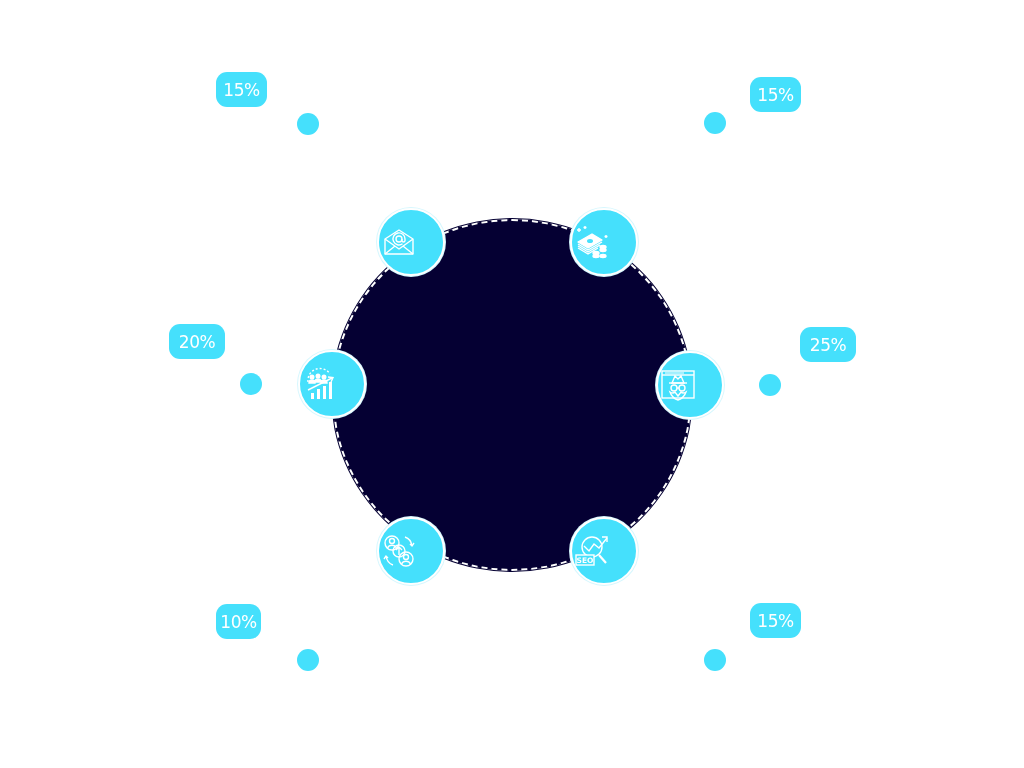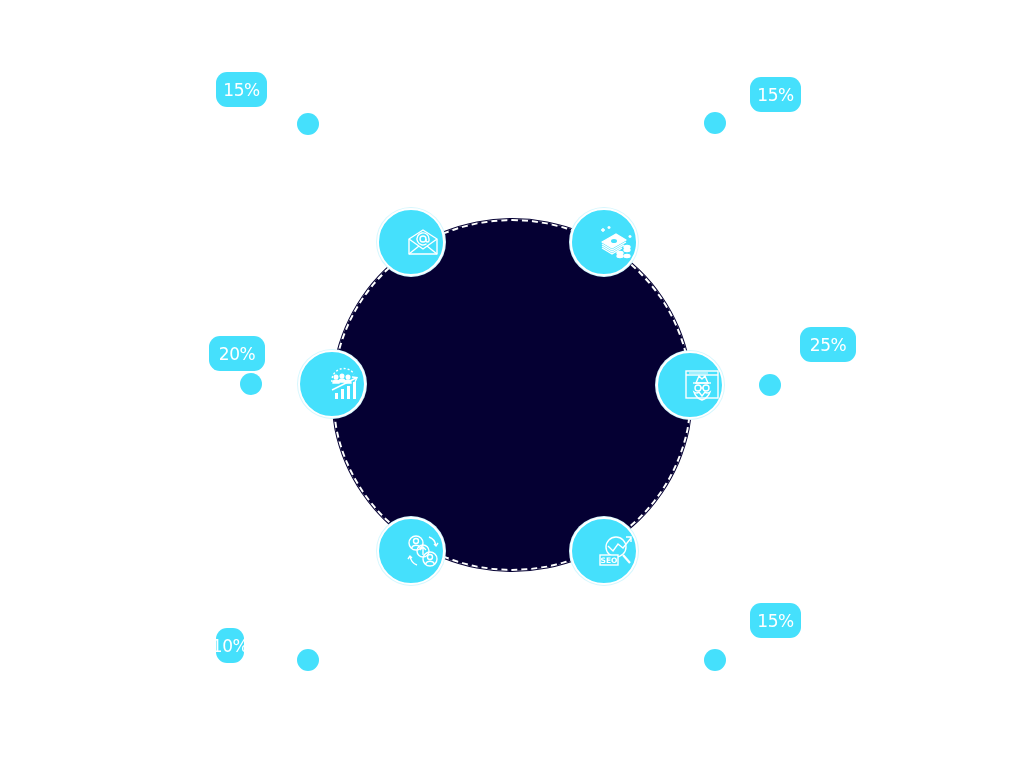--- a/index.html
+++ b/index.html
@@ -4,21 +4,21 @@
   <style>
     html, body { margin: 0; padding: 0; background: #ffffff; }
     body { width: 1024px; height: 768px; position: relative; overflow: hidden;
            font-family: "DejaVu Sans", sans-serif; }
     .core { position: absolute; left: 332px; top: 219px; width: 360px; height: 352px;
             border-radius: 50%; background: #050033; box-sizing: border-box;
             border: 2px dashed #ffffff; outline: 1px solid #050033; }
     .icon-node { position: absolute; width: 68px; height: 68px; border-radius: 50%;
                  background: #45E0FC; border: 2px solid #ffffff; box-sizing: border-box;
                  box-shadow: 0 0 0 1px #d6f7fe; display: flex; align-items: center;
-                 justify-content: flex-end; }
+                 justify-content: flex-start; }
     .icon-node svg { width: 40px; height: 40px; }
     .dot { position: absolute; width: 22px; height: 22px; border-radius: 50%; background: #45E0FC; }
     .pct { position: absolute; height: 35px; border-radius: 11px; background: #45E0FC; color: #ffffff;
            font-family: "DejaVu Sans", sans-serif; font-size: 17px; display: flex;
            align-items: center; justify-content: center; letter-spacing: -0.5px; }
   </style>
 </head>
 <body>
 
 <div class="core"></div>
@@ -107,16 +107,16 @@
 
 <div class="dot" style="left:297px;top:113px;"></div>
 <div class="dot" style="left:704px;top:112px;"></div>
 <div class="dot" style="left:240px;top:373px;"></div>
 <div class="dot" style="left:759px;top:374px;"></div>
 <div class="dot" style="left:297px;top:649px;"></div>
 <div class="dot" style="left:704px;top:649px;"></div>
 
 <div class="pct" style="left:216px;top:72px;width:51px;">15%</div>
 <div class="pct" style="left:750px;top:77px;width:51px;">15%</div>
-<div class="pct" style="left:169px;top:336px;width:56px;margin-left:40px;">20%</div>
+<div class="pct" style="left:169px;top:324px;width:56px;">20%</div>
 <div class="pct" style="left:800px;top:327px;width:56px;">25%</div>
-<div class="pct" style="left:216px;top:628px;width:28px;">10%</div>
+<div class="pct" style="left:216px;top:604px;width:45px;">10%</div>
 <div class="pct" style="left:750px;top:603px;width:51px;">15%</div>
 
 </body></html>

